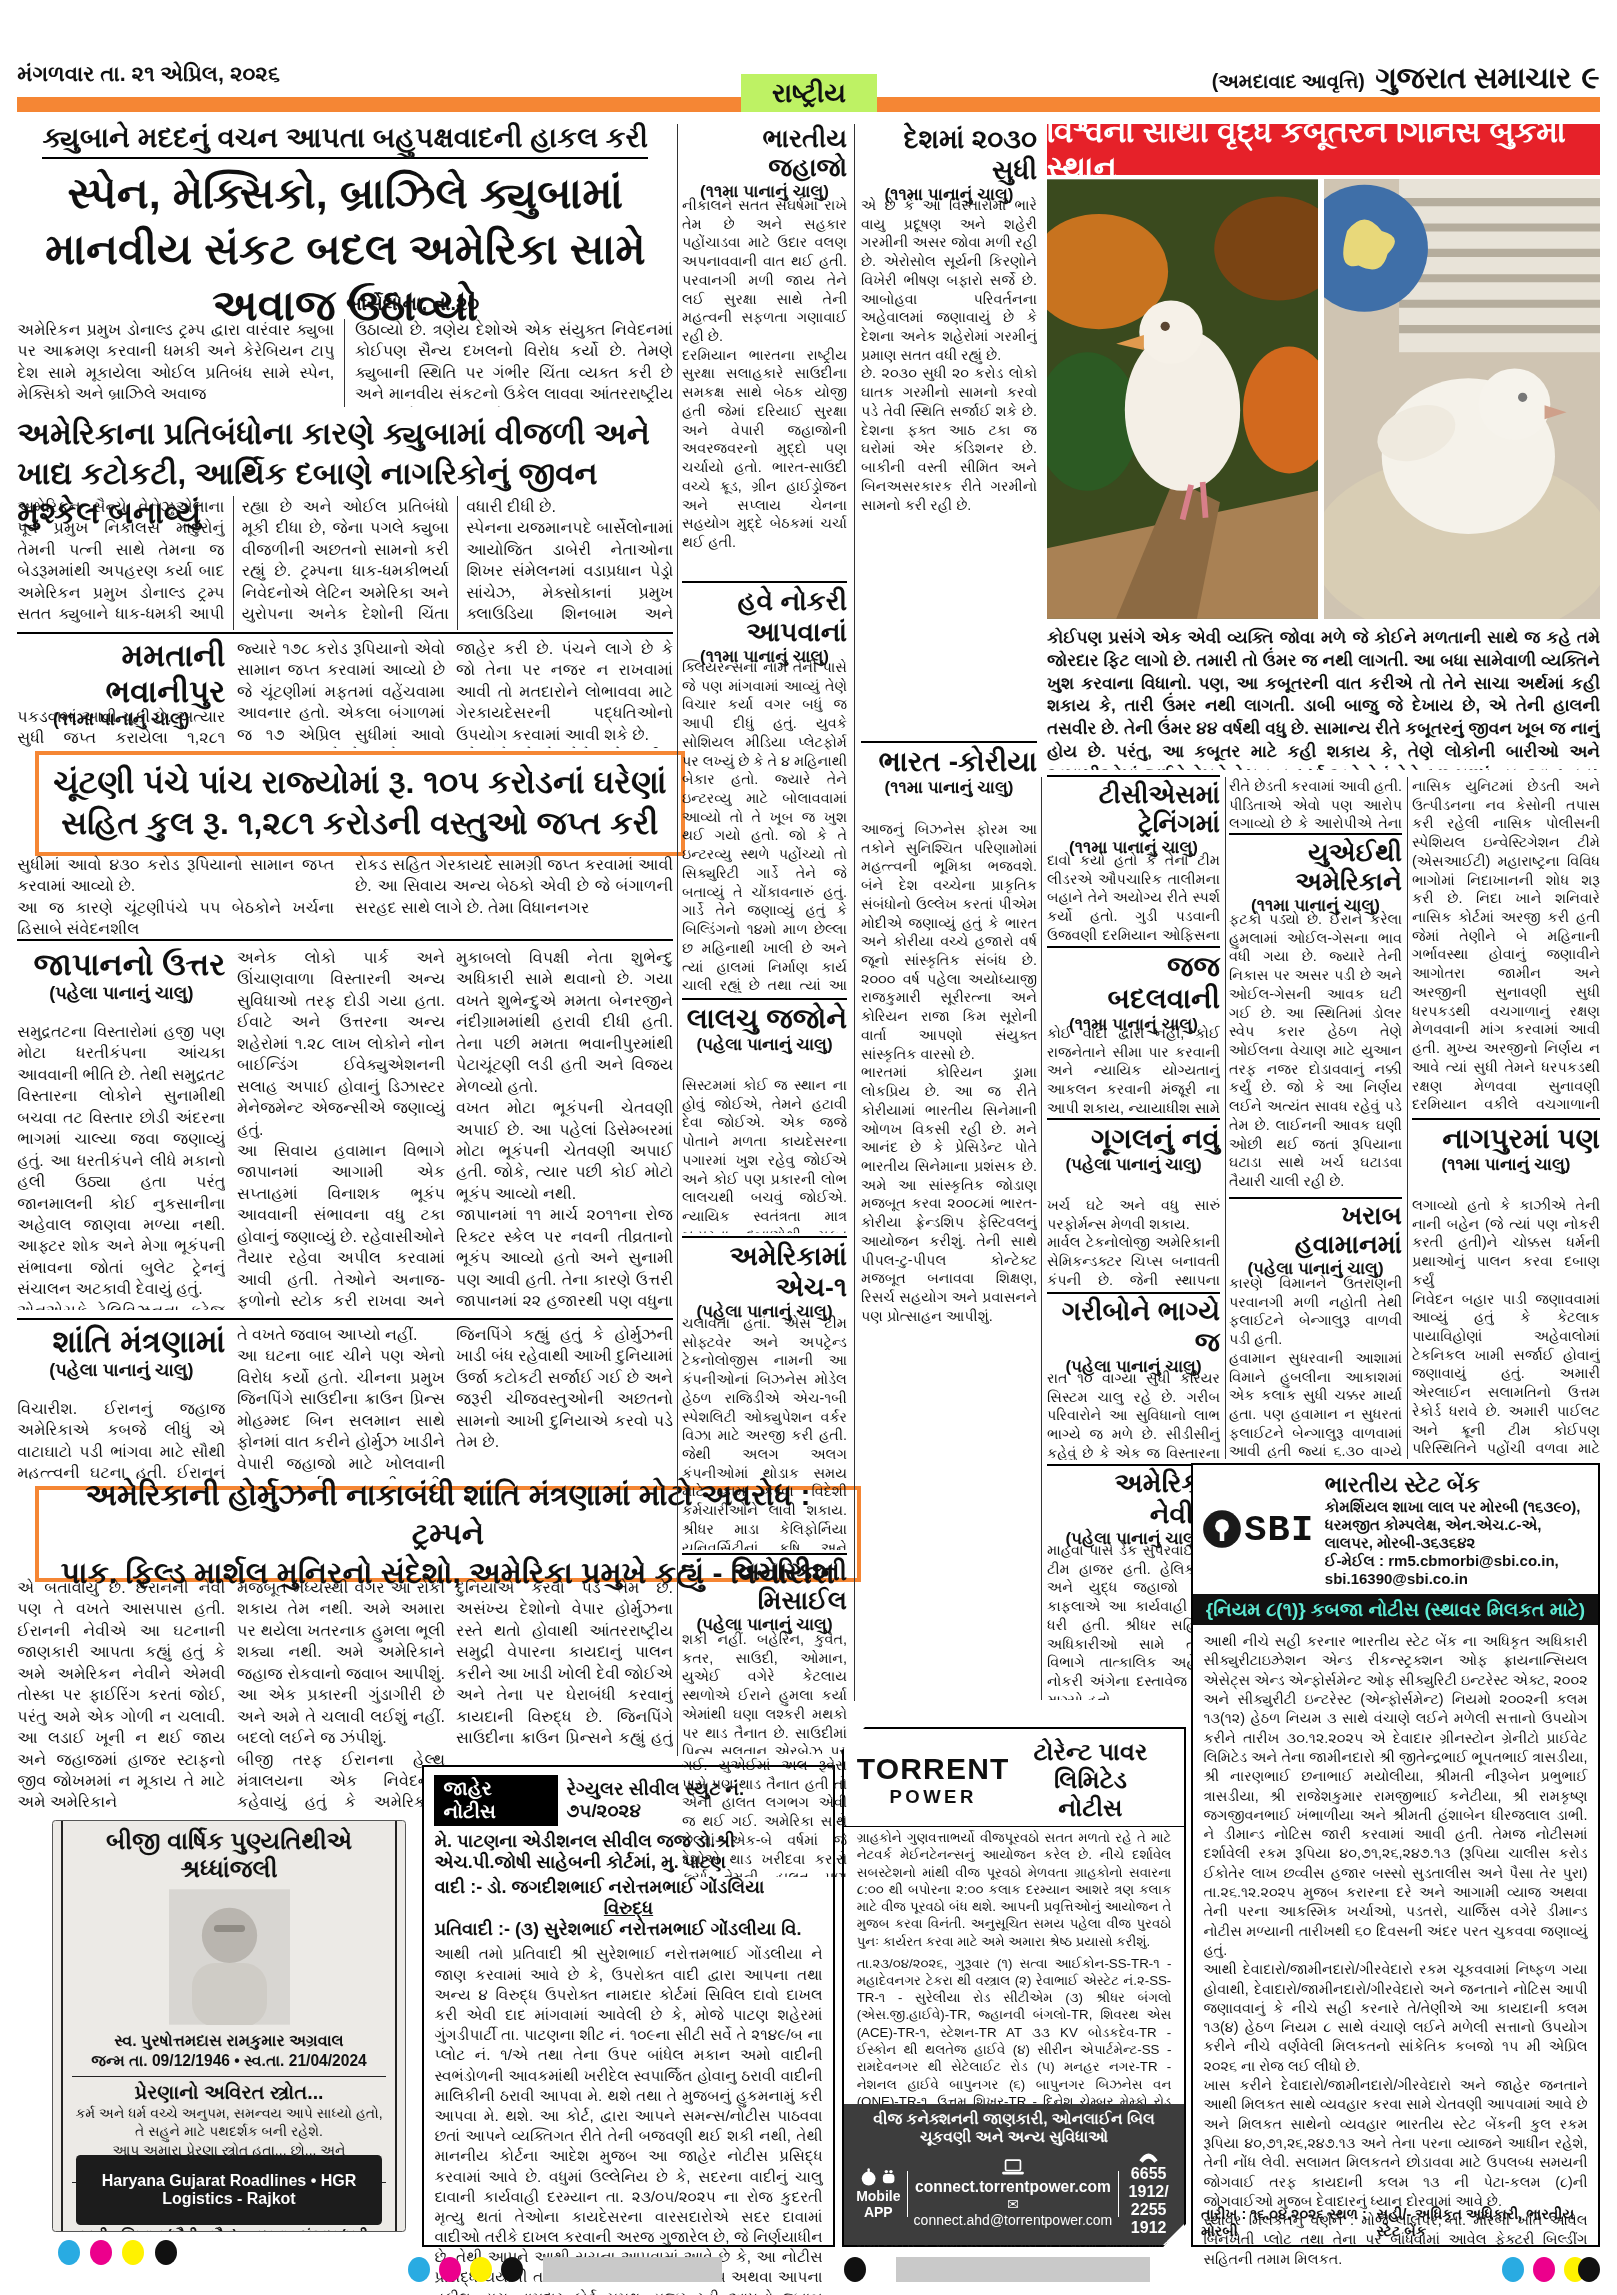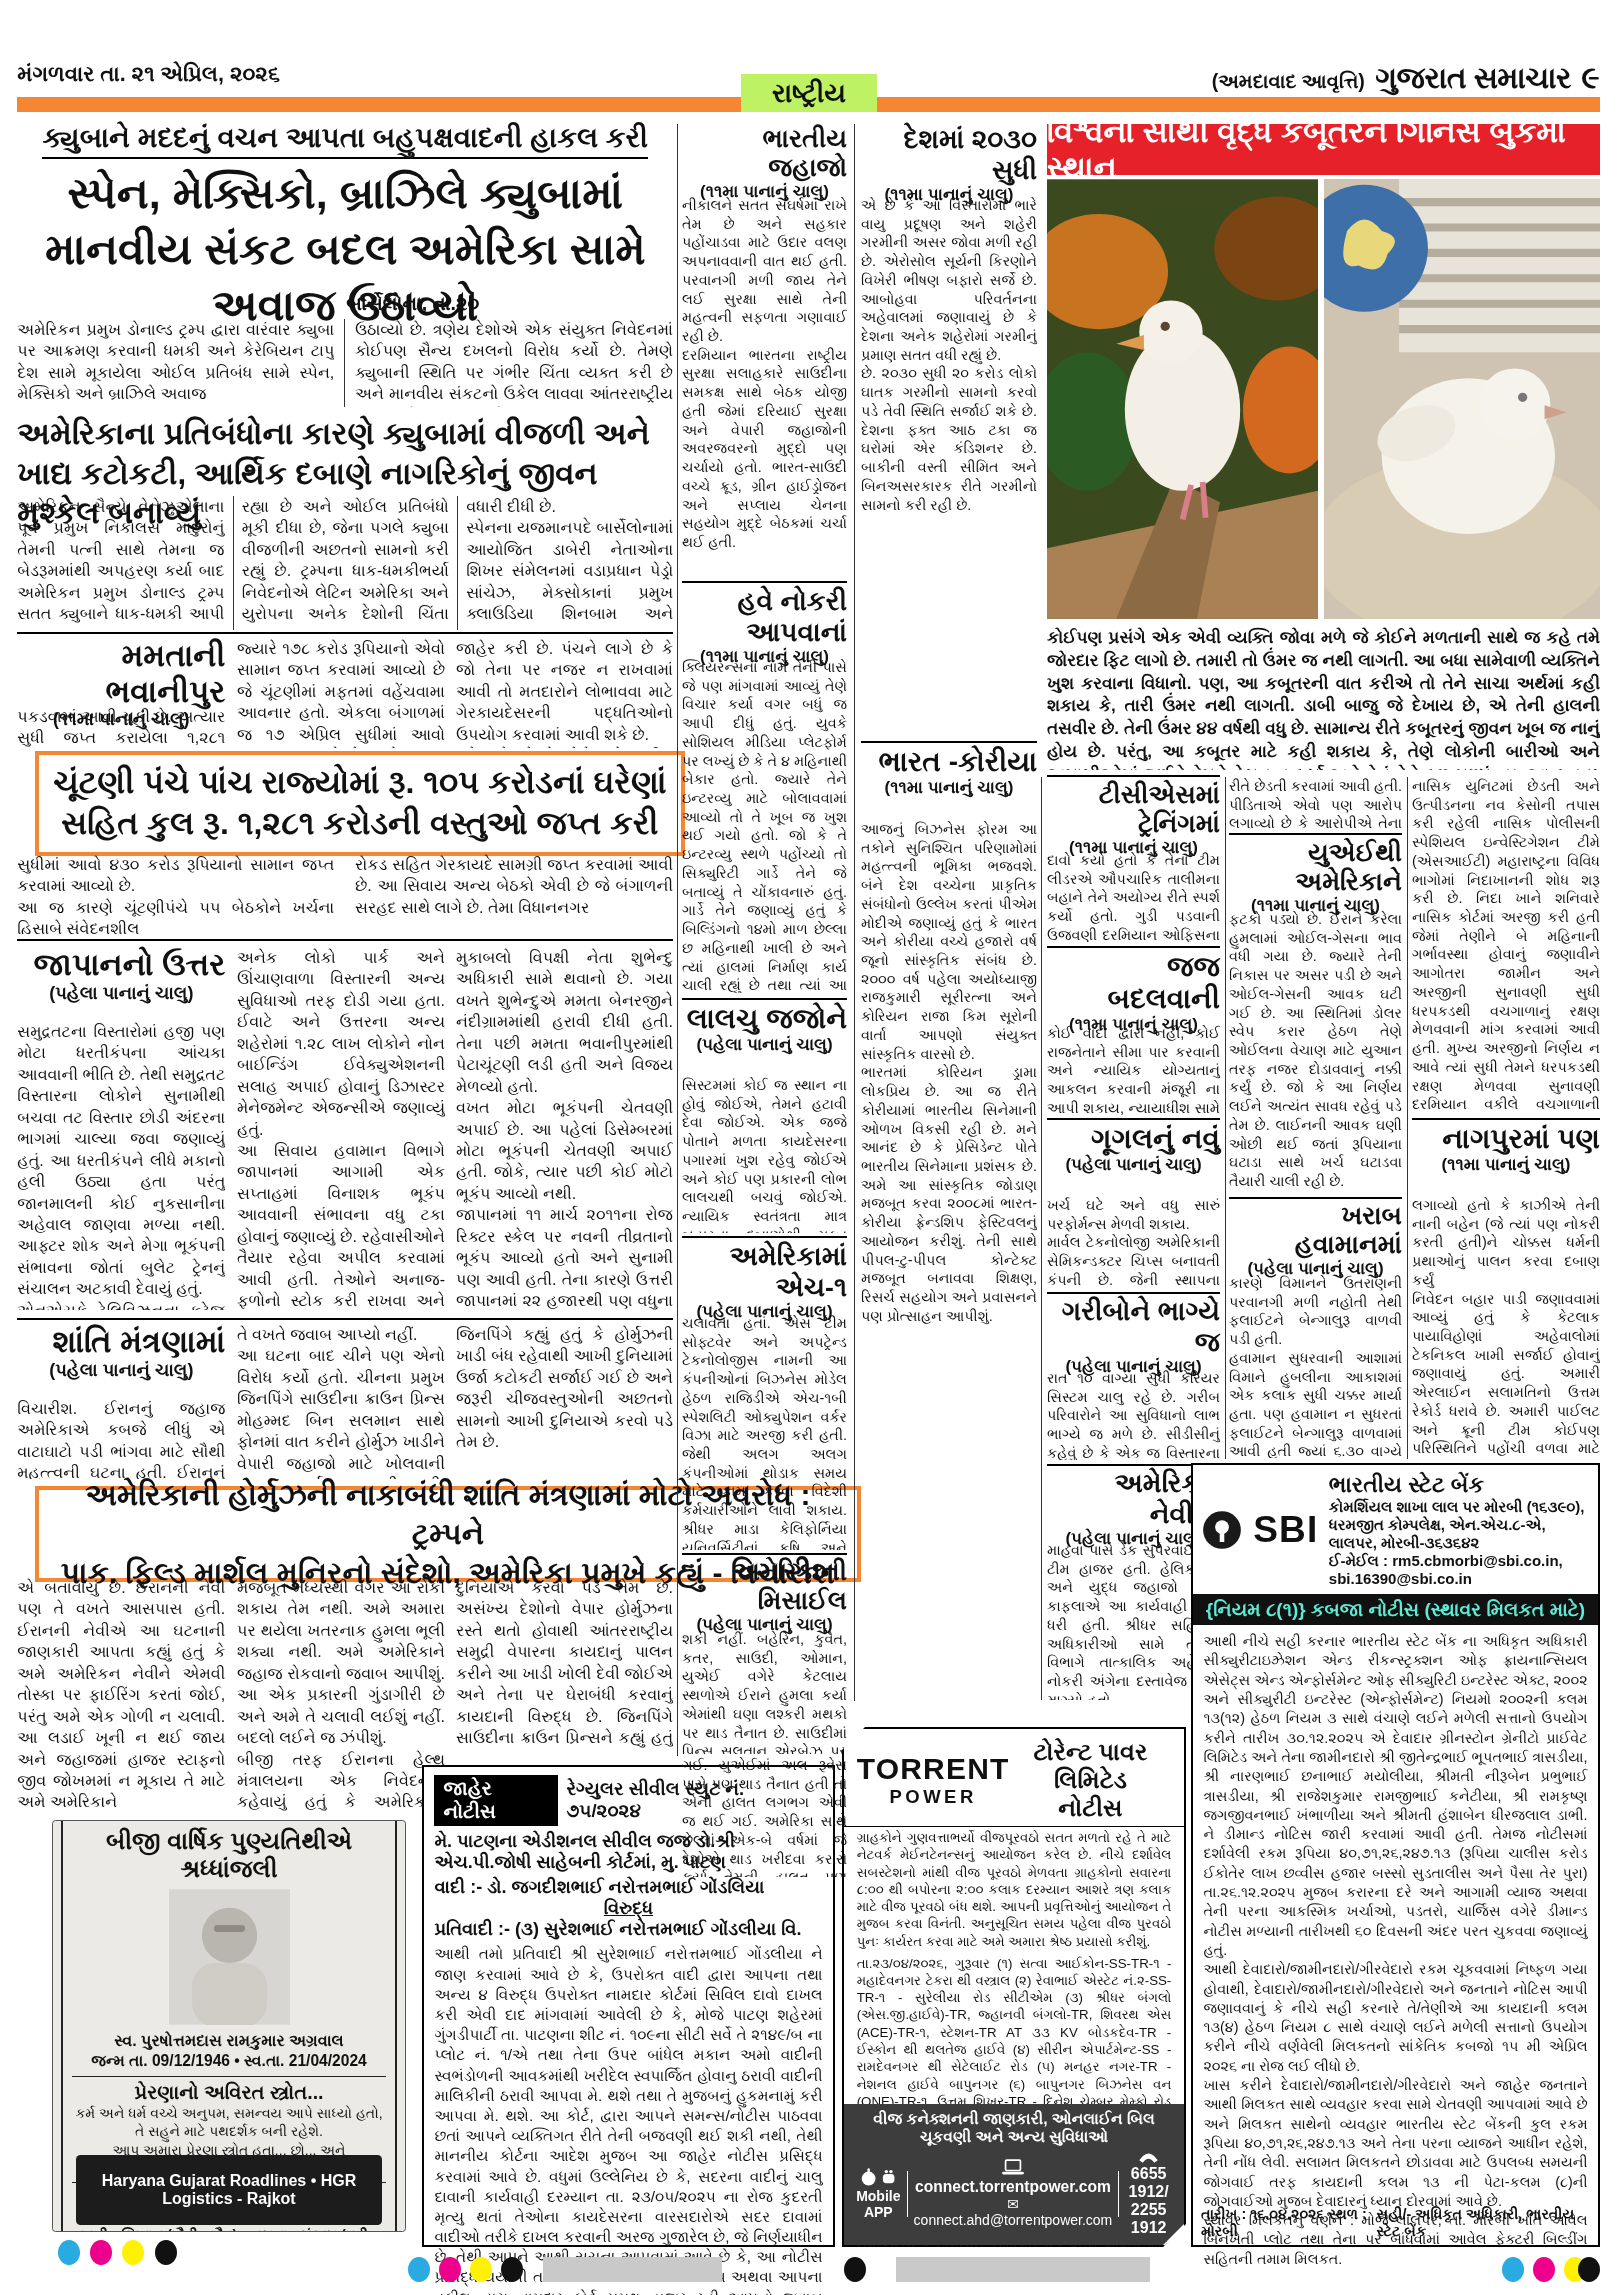--- a/index.html
+++ b/index.html
@@ -331,21 +331,21 @@
               </svg></span>
           <div class="b" style="font-size:16px;white-space:pre-line;">6655 1912/
 2255 1912</div>
         </div>
       </div>
     </div>
   </div>
 
   <div class="abs adborder" style="left:1191px;top:1463px;width:409px;height:784px;box-sizing:border-box;">
     <div style="display:flex;align-items:center;gap:10.4px;padding:7px 9.2px;">
-      <div style="display:flex;align-items:center;gap:11px;">
+      <div style="display:flex;gap:2px;font-family:Liberation Mono, monospace;">
         <svg width="40" height="40" viewBox="0 0 70 70">
           <circle cx="35" cy="35" r="33" fill="#1a1a1a"></circle>
           <circle cx="35" cy="30" r="12" fill="#fff"></circle>
           <rect x="31" y="30" width="8" height="26" fill="#fff"></rect>
         </svg>
         <span class="b" style="font-size:37px;letter-spacing:1.2px;">SBI</span>
       </div>
       <div>
         <div class="b" style="font-size:22px;">ભારતીય સ્ટેટ બેંક</div>
         <div class="b" style="font-size:15px;">કોમર્શિયલ શાખા લાલ પર મોરબી (૧૬૩૯૦),</div>

